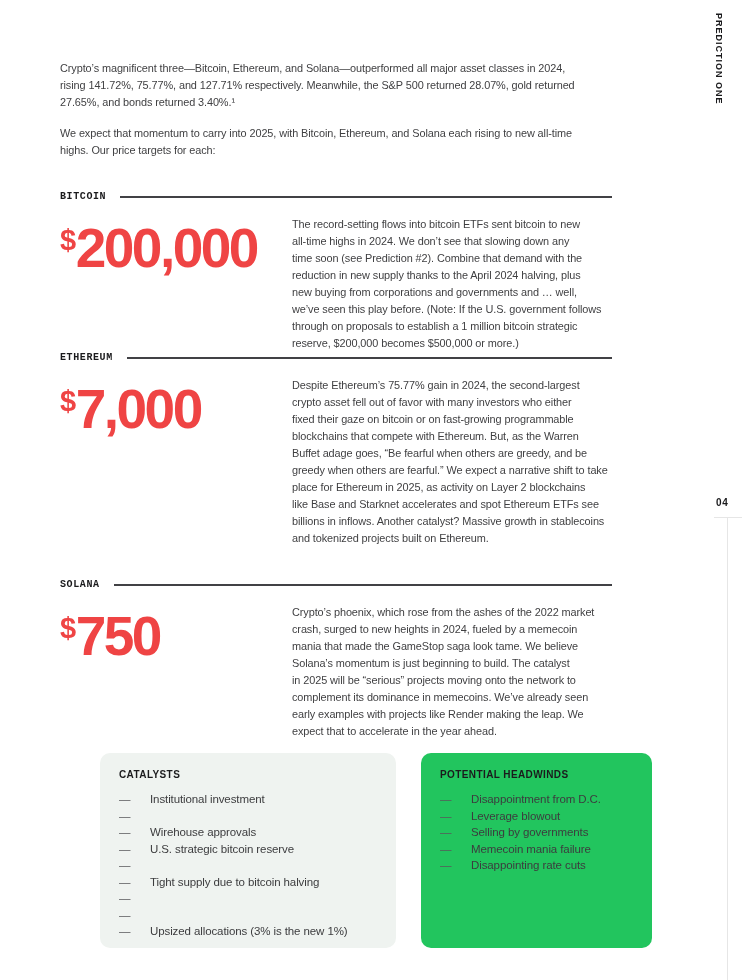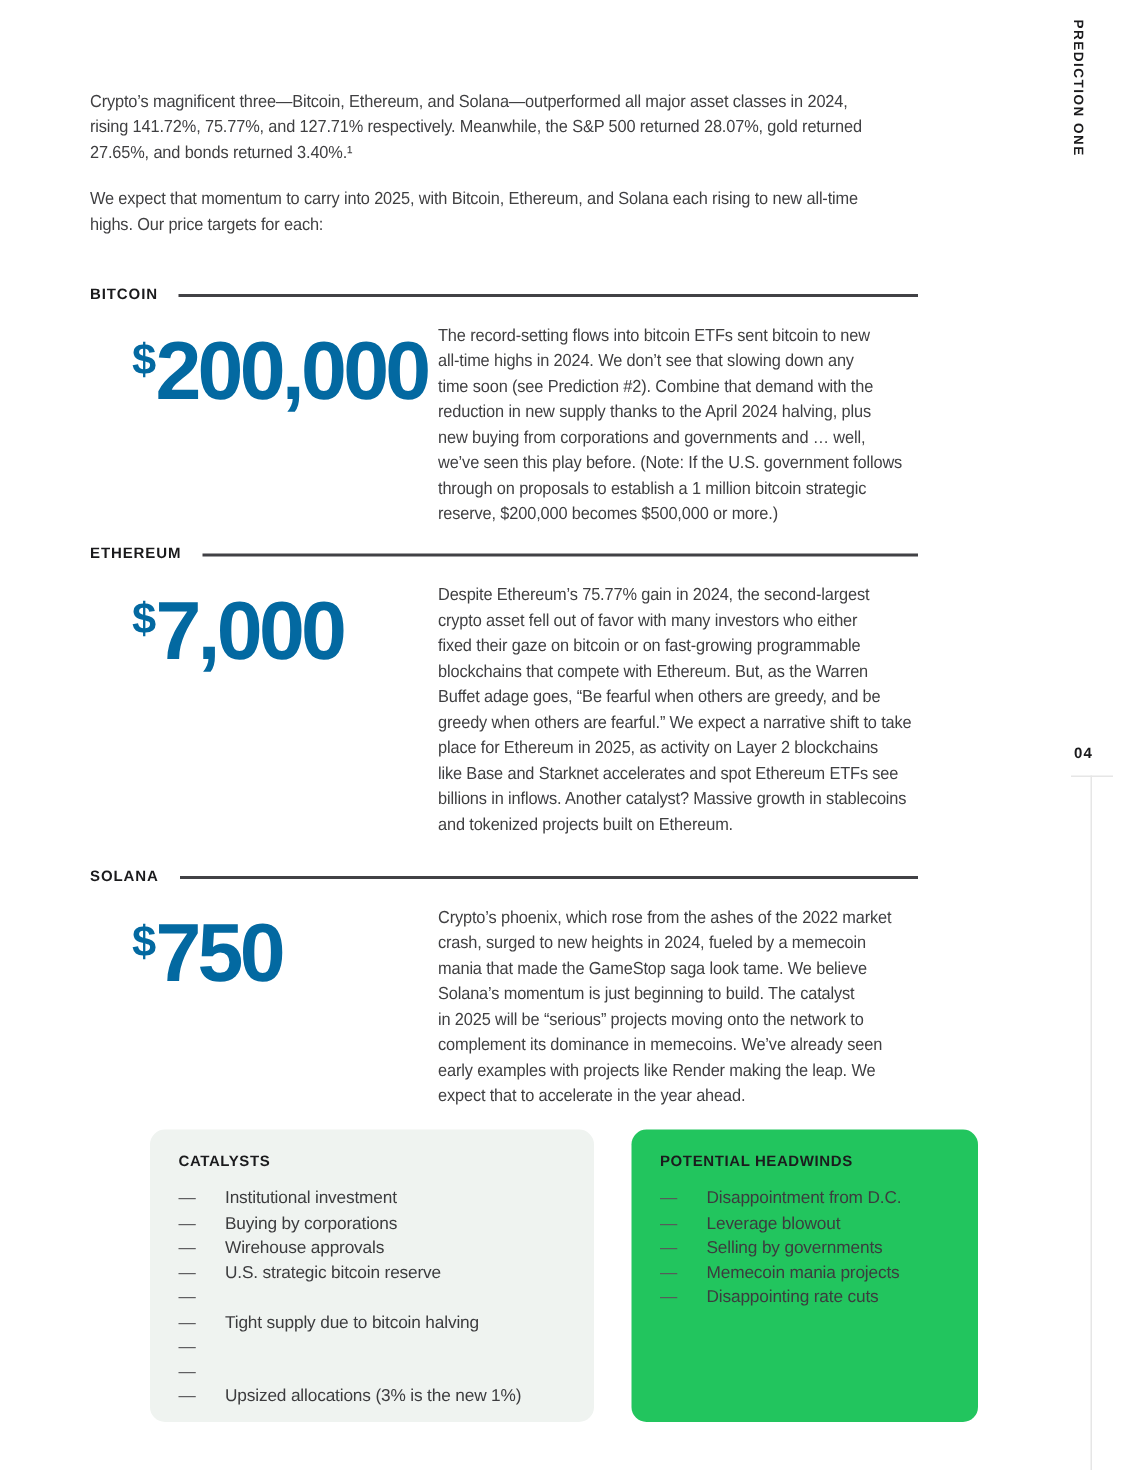--- a/index.html
+++ b/index.html
@@ -19,33 +19,33 @@
     transform:scaleX(0.94);transform-origin:left top;
   }
 
   
   .intro{position:absolute;left:60px;top:59px;width:560px;}
   .intro .p2{margin-top:14px;}
 
   
   .pred{position:absolute;left:60px;width:552px;}
   .sec-btc{top:191px;}
-  .sec-eth{top:364px;}
+  .sec-eth{top:352px;}
   .sec-sol{top:579px;}
-  .sec-head{display:flex;align-items:center;height:11px;}
+  .sec-head{display:flex;align-items:center;height:11px;font-family:Liberation Mono, monospace;}
   .sec-label{
     font-size:10px;font-weight:700;letter-spacing:0.6px;color:#1a1a1c;
     white-space:nowrap;
   }
   .sec-rule{flex:1;margin-left:14px;border-top:2px solid #414145;height:0;}
   .sec-row{display:flex;margin-top:13px;}
   .price-col{width:232px;flex:none;}
   .price{
-    font-weight:700;color:#0369a1;line-height:50px;
-    font-size:55px;letter-spacing:-2.5px;white-space:nowrap;margin-left:28px;
+    font-weight:700;color:#ef4444;line-height:50px;
+    font-size:55px;letter-spacing:-2.5px;white-space:nowrap;
   }
   .cur{font-size:29px;letter-spacing:-0.5px;vertical-align:17px;}
   .body-col{flex:1;min-width:0;}
 
   
   .boxes{position:absolute;left:60px;top:753px;width:552px;height:195px;display:flex;padding-left:40px;}
   .box{border-radius:10px;padding:16px 19px;box-sizing:border-box;}
   .box-cat{width:296px;background:#eff3f0;margin-right:25px;}
   .box-head{width:231px;background:#22c55e;}
   .box-title{font-size:10px;font-weight:700;letter-spacing:0.4px;color:#1b1b1d;}
@@ -147,21 +147,20 @@
 
     <div class="box box-cat">
       <div class="box-title">CATALYSTS</div>
       <div class="box-list">
         <div class="li">
             <span class="dash">—</span>
             <span class="li-text">Institutional investment</span>
           </div>
         <div class="li">
             <span class="dash">—</span>
-            <span class="li-text">Buying by corporations</span>
           </div>
         <div class="li">
             <span class="dash">—</span>
             <span class="li-text">Wirehouse approvals</span>
           </div>
         <div class="li">
             <span class="dash">—</span>
             <span class="li-text">U.S. strategic bitcoin reserve</span>
           </div>
         <div class="li">
@@ -194,21 +193,21 @@
         <div class="li">
             <span class="dash">—</span>
             <span class="li-text">Leverage blowout</span>
           </div>
         <div class="li">
             <span class="dash">—</span>
             <span class="li-text">Selling by governments</span>
           </div>
         <div class="li">
             <span class="dash">—</span>
-            <span class="li-text">Memecoin mania projects</span>
+            <span class="li-text">Memecoin mania failure</span>
           </div>
         <div class="li">
             <span class="dash">—</span>
             <span class="li-text">Disappointing rate cuts</span>
           </div>
       </div>
     </div>
 
   </div>
 

